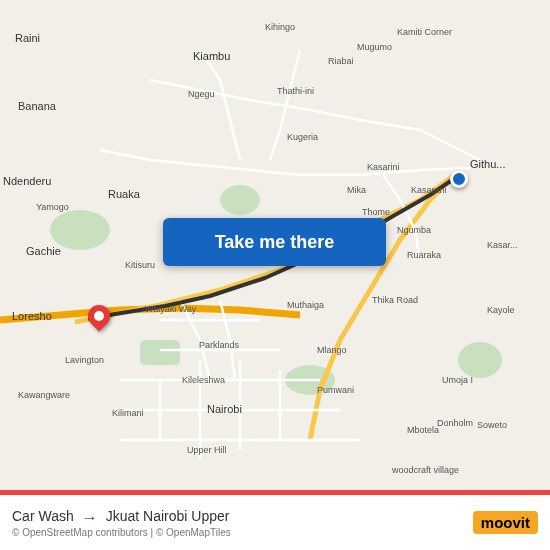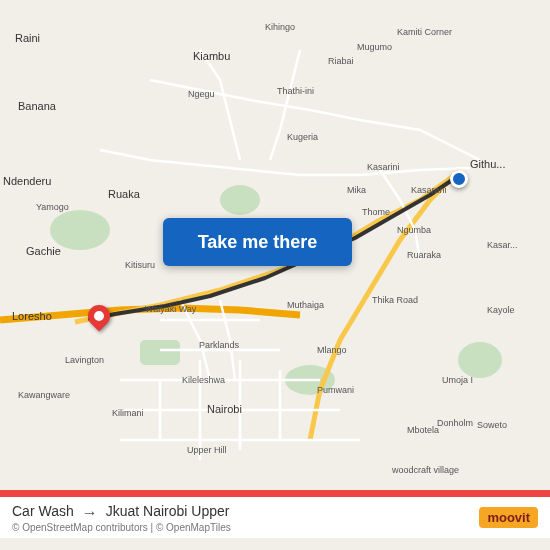--- a/index.html
+++ b/index.html
@@ -25,45 +25,45 @@
     #map-svg {
       width: 100%;
       height: 100%;
     }
 
     
     #take-me-there-btn {
       position: absolute;
       top: 218px;
       left: 163px;
-      width: 189px;
+      width: 223px;
       height: 48px;
       background: #1565C0;
       border: none;
       border-radius: 6px;
       color: white;
       font-size: 18px;
       font-weight: bold;
       cursor: pointer;
       display: flex;
       align-items: center;
       justify-content: center;
       box-shadow: 0 2px 8px rgba(0,0,0,0.3);
       z-index: 10;
     }
 
     
     #bottom-bar {
       width: 550px;
-      height: 48px;
+      height: 60px;
       background: white;
       display: flex;
       align-items: center;
       padding: 0 12px;
-      border-top: 7px solid #ef4444;
+      border-top: 5px solid #ef4444;
     }
 
     #bottom-left {
       display: flex;
       flex-direction: column;
       flex: 1;
     }
 
     #route-info {
       display: flex;
@@ -93,23 +93,23 @@
     }
 
     #moovit-logo {
       display: flex;
       align-items: center;
       gap: 4px;
     }
 
     #moovit-logo-box {
       background: #F5A623;
-      color: #7f1d1d;
+      color: #000000;
       font-weight: bold;
-      font-size: 13px;
+      font-size: 15px;
       padding: 3px 8px;
       border-radius: 4px;
     }
 
     
     .road-major { stroke: #f9c84a; stroke-width: 5; fill: none; }
     .road-minor { stroke: #ffffff; stroke-width: 2.5; fill: none; }
     .road-highway { stroke: #f0a500; stroke-width: 7; fill: none; }
     .green-area { fill: #c8dfc0; stroke: none; }
     .label { font-size: 11px; fill: #333; font-family: Arial, sans-serif; }

